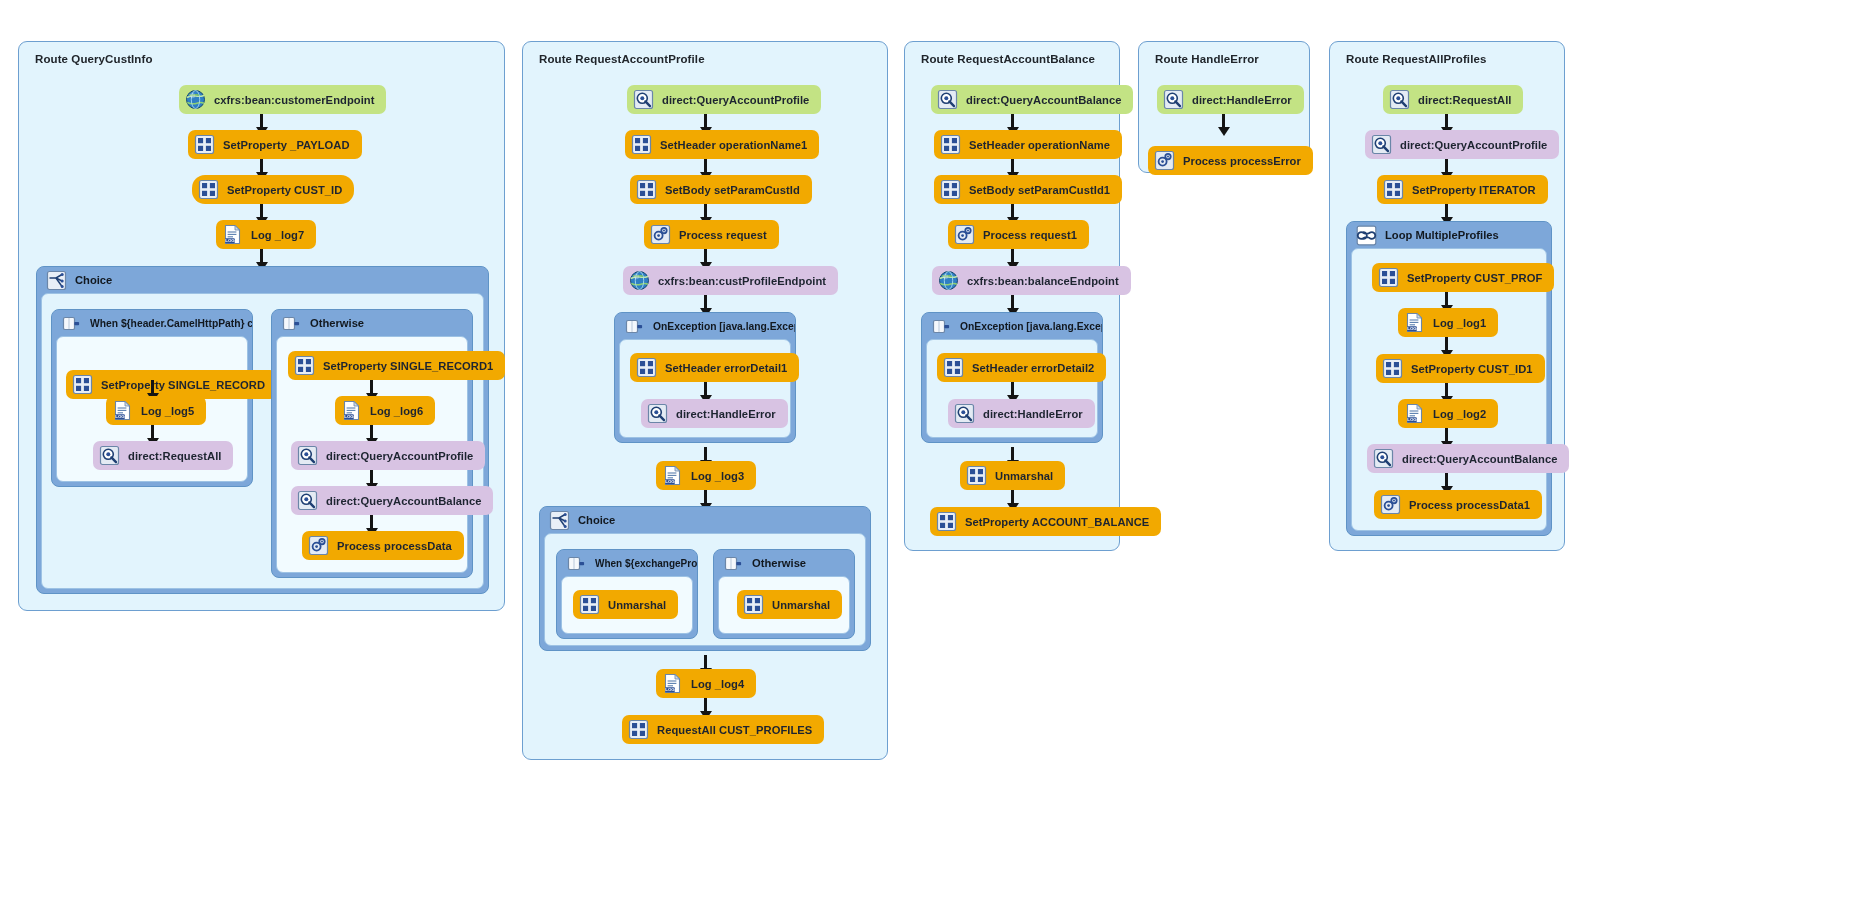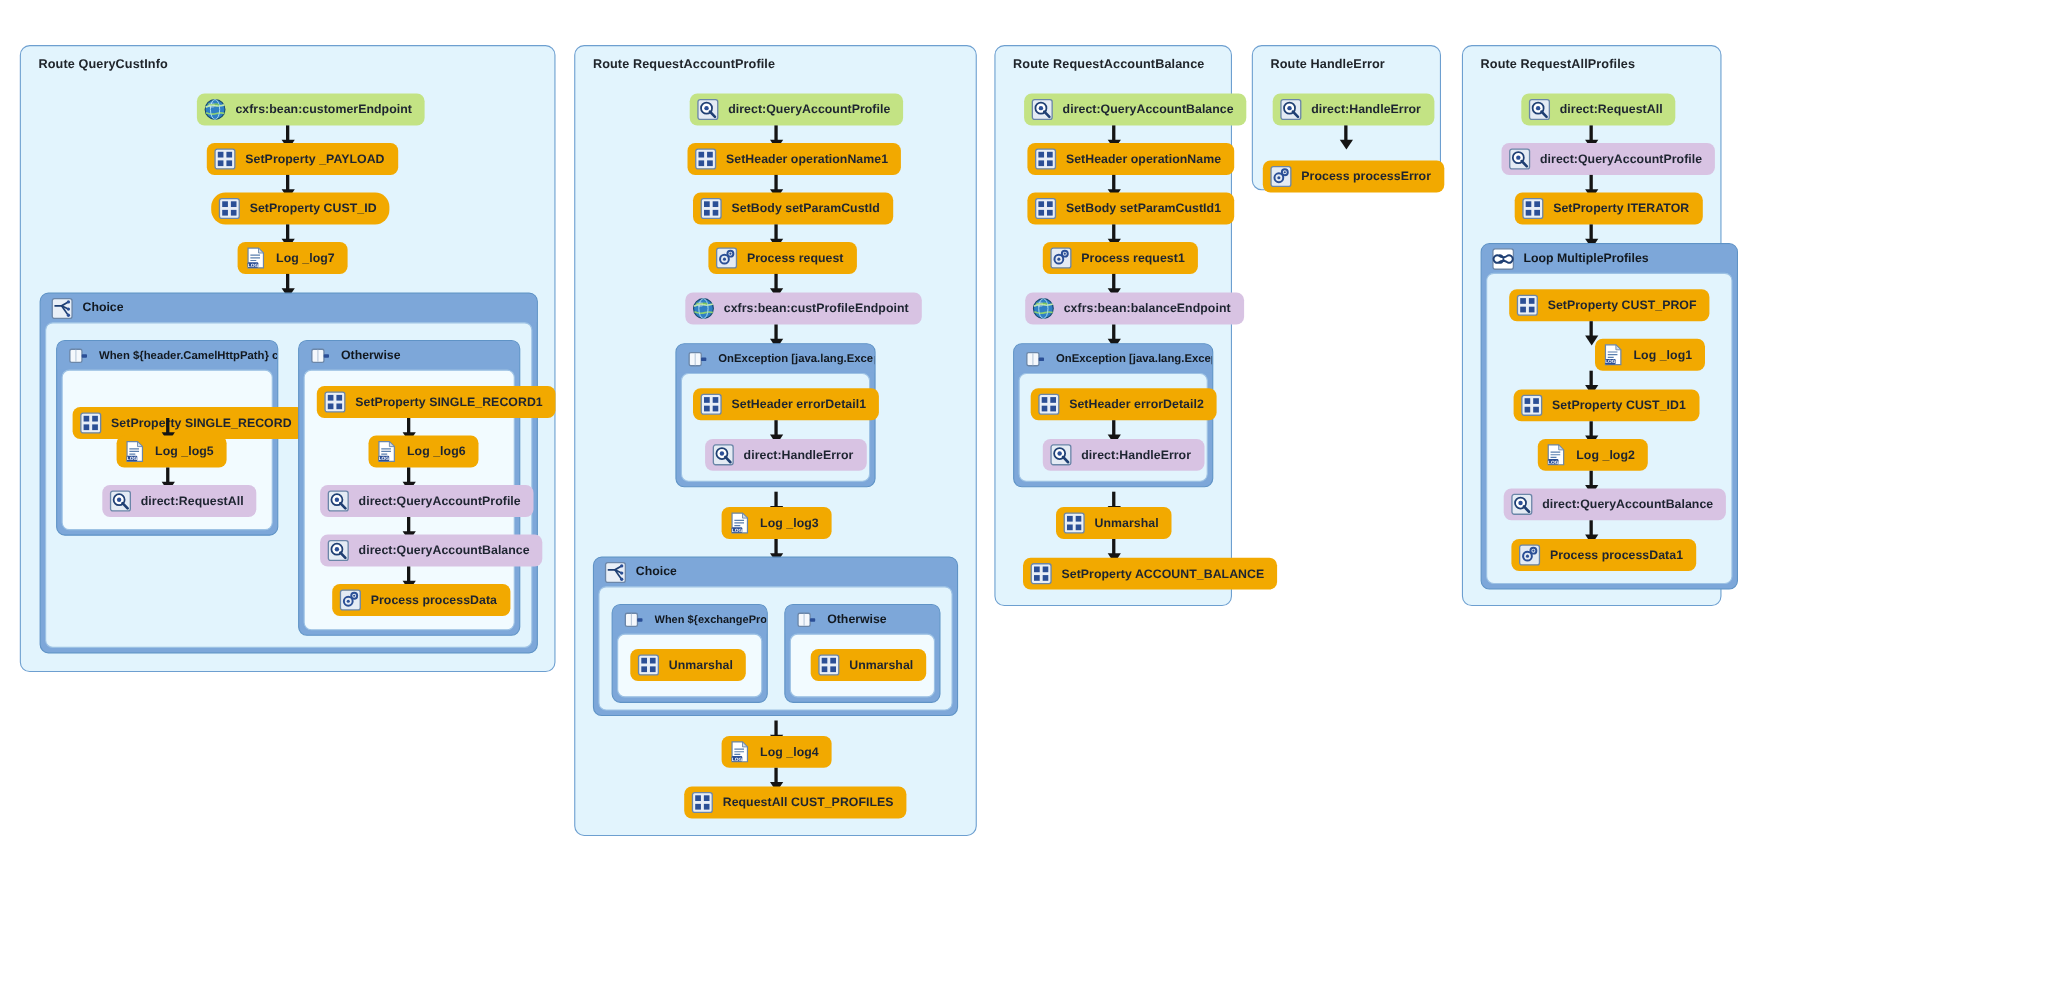--- a/index.html
+++ b/index.html
@@ -798,21 +798,21 @@
     <rect x="11.8" y="4" width="5.2" height="5.2" fill="#2b4f96"></rect>
     <rect x="4" y="11.8" width="5.2" height="5.2" fill="#2b4f96"></rect>
     <rect x="11.8" y="11.8" width="5.2" height="5.2" fill="#2b4f96"></rect>
     <rect x="9.5" y="3" width="2" height="15" fill="#e8eef6"></rect>
   </svg>
       </span>
   <span class="label">SetProperty ITERATOR</span>
 </div>
 <div class="arrow" style="left:1445px;top:204px;height:14px;"></div>
 
-<div class="group" style="left:1346px;top:221px;width:234px;height:315px;">
+<div class="group" style="left:1346px;top:221px;width:206px;height:315px;">
   <div class="group-header">
     <span class="ic">
           <svg viewBox="0 0 21 21" xmlns="http://www.w3.org/2000/svg">
     <rect x="1.2" y="1.2" width="18.6" height="18.6" rx="2" fill="#ffffff" stroke="#6b86a8" stroke-width="1.2"></rect>
     <path d="M6.3 7.3 a3.4 3.4 0 1 0 0 6.4 a3.4 3.4 0 1 0 0 -6.4 M6.3 7.3 q4.2 3.2 8.4 0 a3.4 3.4 0 1 1 0 6.4 q-4.2 -3.2 -8.4 0" fill="none" stroke="#1f3f73" stroke-width="1.8" stroke-linejoin="round"></path>
   </svg>
         </span>
     <span class="label">Loop MultipleProfiles</span>
   </div>
   <div class="group-body"></div>
@@ -824,21 +824,21 @@
     <rect x="4" y="4" width="5.2" height="5.2" fill="#2b4f96"></rect>
     <rect x="11.8" y="4" width="5.2" height="5.2" fill="#2b4f96"></rect>
     <rect x="4" y="11.8" width="5.2" height="5.2" fill="#2b4f96"></rect>
     <rect x="11.8" y="11.8" width="5.2" height="5.2" fill="#2b4f96"></rect>
     <rect x="9.5" y="3" width="2" height="15" fill="#e8eef6"></rect>
   </svg>
       </span>
   <span class="label">SetProperty CUST_PROF</span>
 </div>
 <div class="arrow" style="left:1445px;top:292px;height:14px;"></div>
-<div class="node orange" style="left:1450px;top:308px;text-align:right;">
+<div class="node orange" style="left:1398px;top:308px;text-align:right;">
   <span class="ic">
         <svg viewBox="0 0 21 21" xmlns="http://www.w3.org/2000/svg">
     <path d="M3.5 1.5 H13 L17.5 6 V19.5 H3.5 Z" fill="#ffffff" stroke="#6b86a8" stroke-width="1.1"></path>
     <path d="M13 1.5 V6 H17.5 Z" fill="#cfdbe9" stroke="#6b86a8" stroke-width=".8"></path>
     <g stroke="#5a7fae" stroke-width="1.1">
       <line x1="5.6" y1="8" x2="14.4" y2="8"></line>
       <line x1="5.6" y1="10.4" x2="14.4" y2="10.4"></line>
       <line x1="5.6" y1="12.8" x2="11" y2="12.8"></line>
     </g>
     <rect x="3.2" y="14.3" width="9.6" height="5" rx="1" fill="#2b4f96"></rect>

